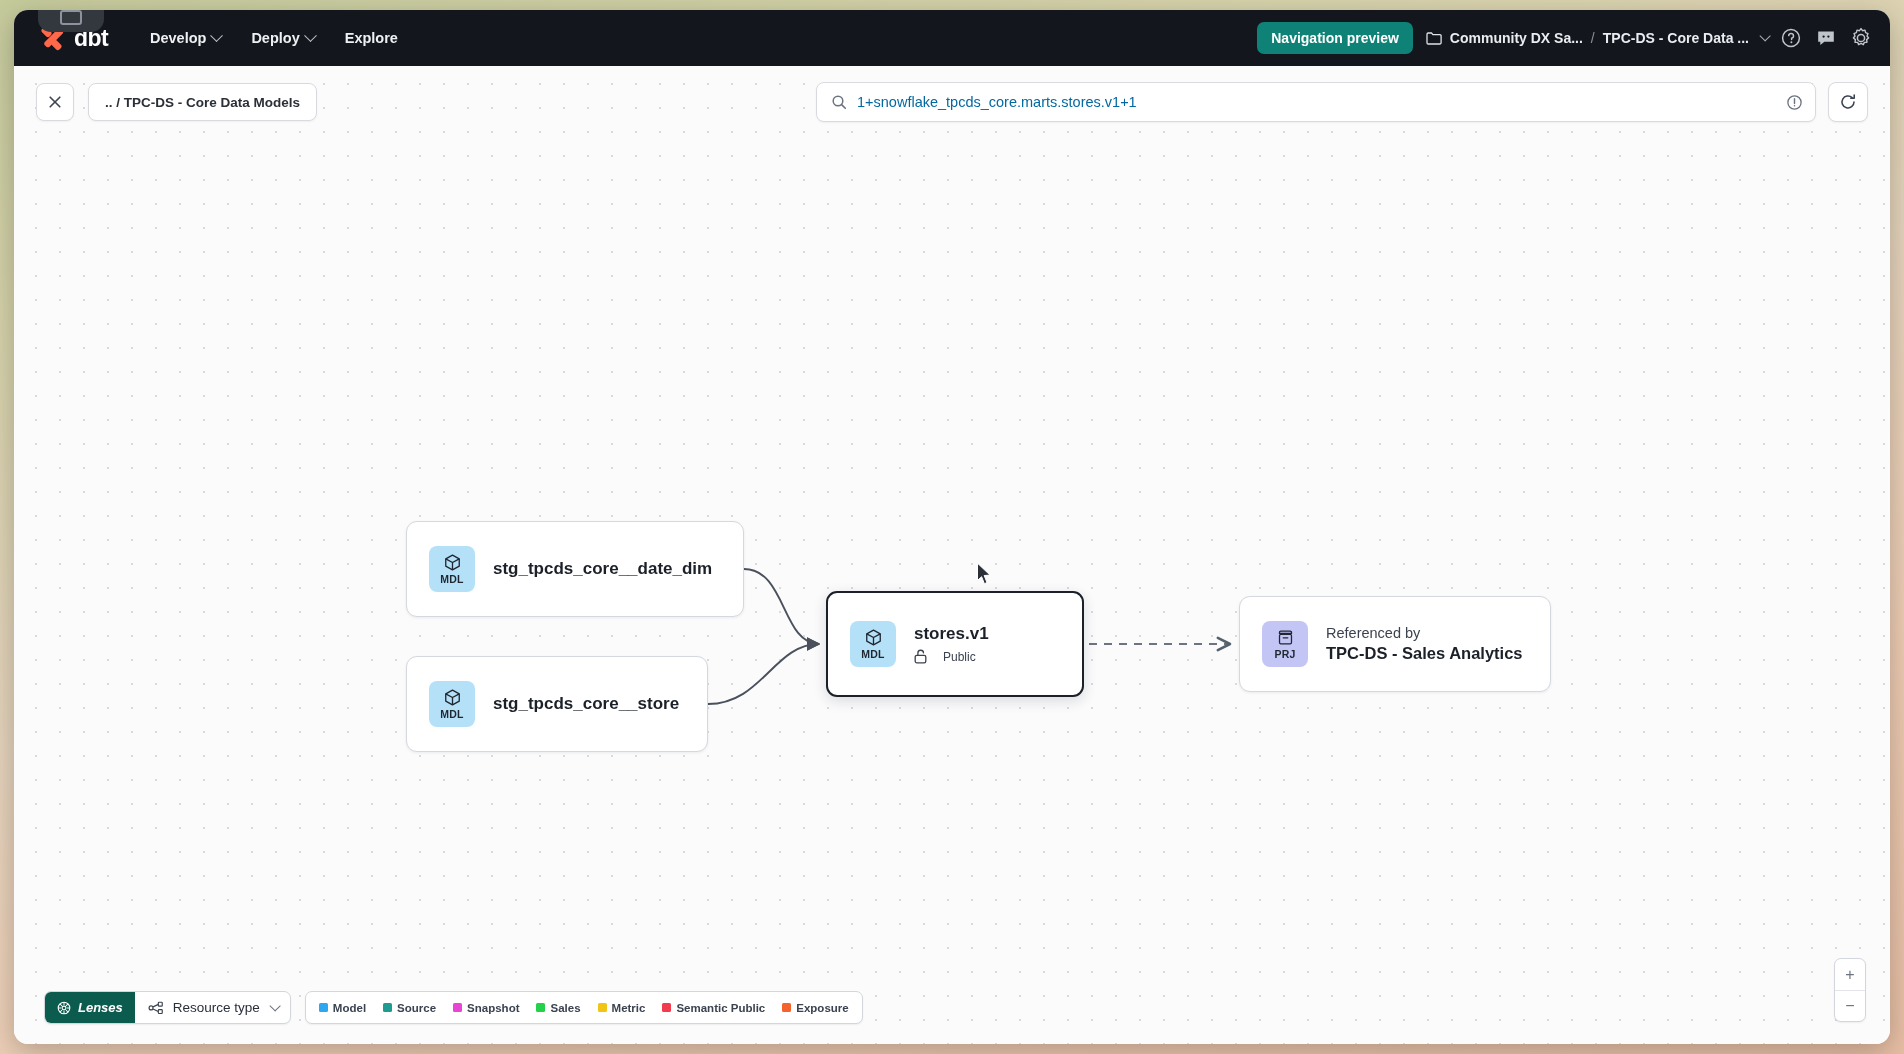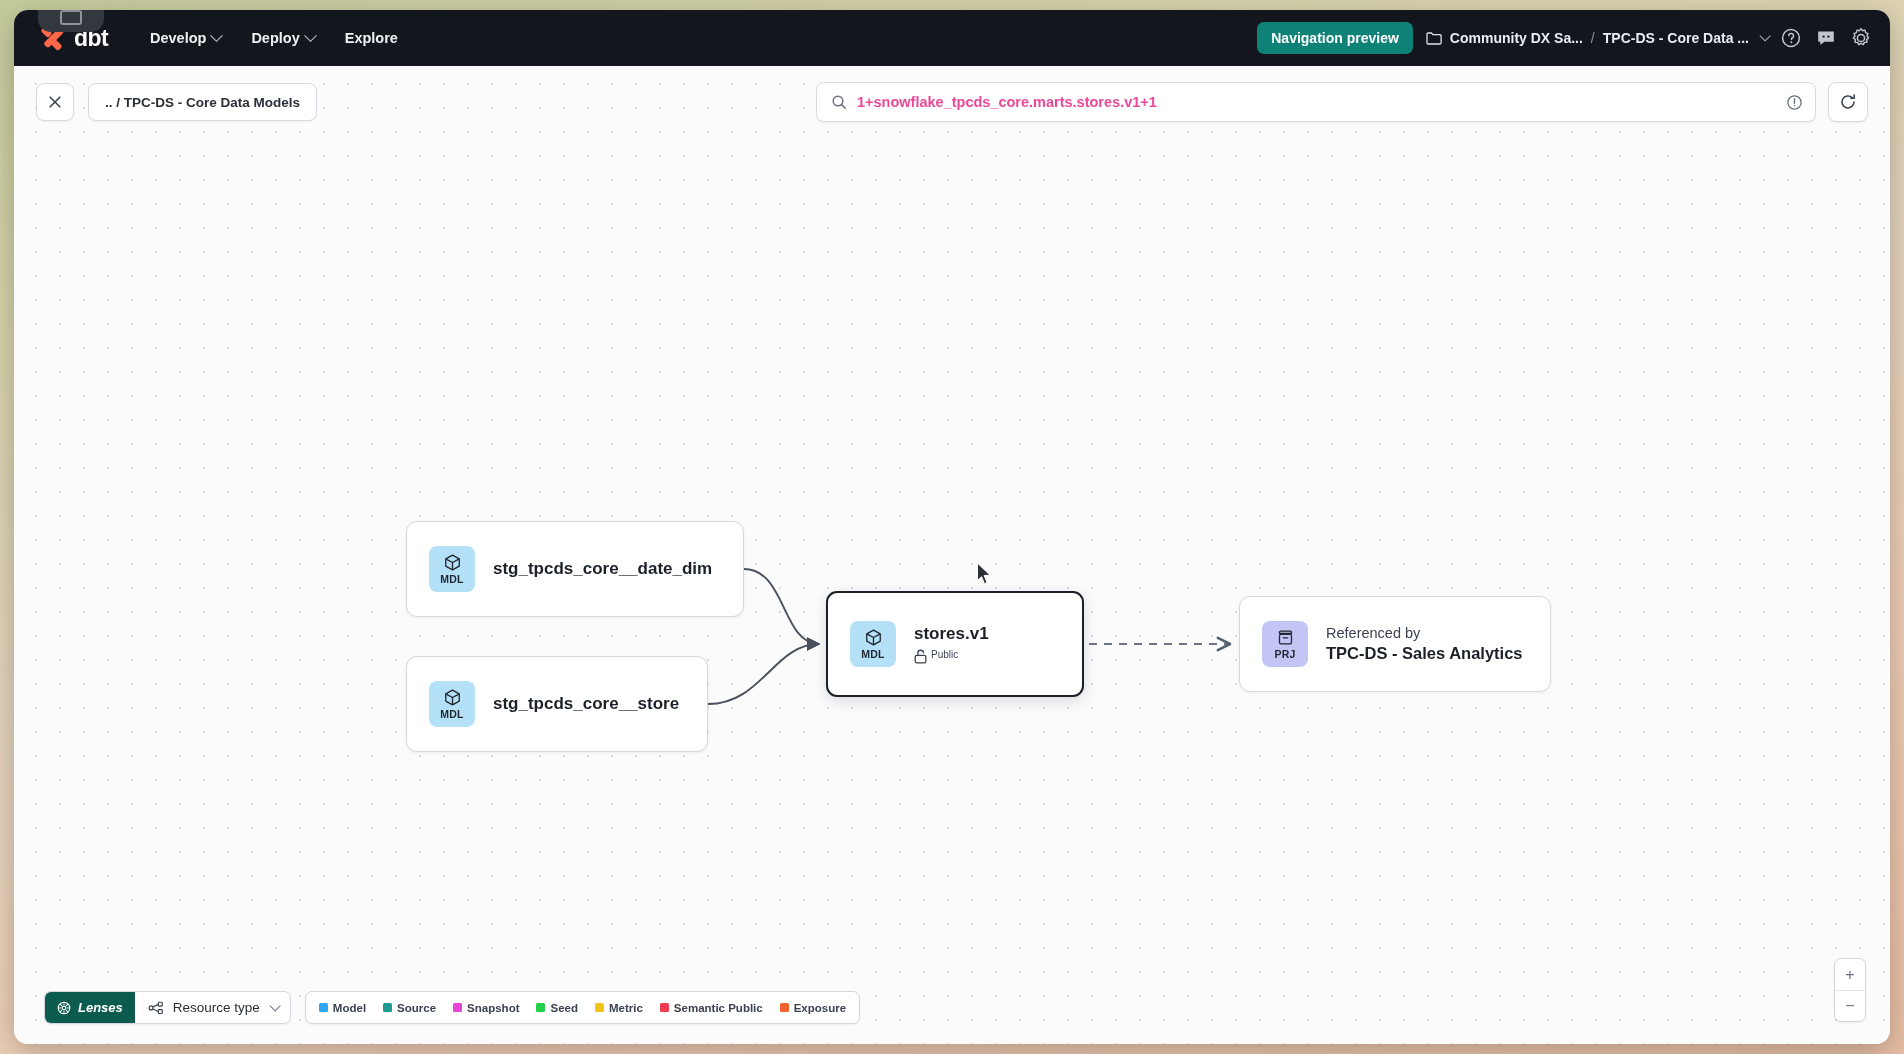--- a/index.html
+++ b/index.html
@@ -132,22 +132,22 @@
   }
 
   #search-wrap { margin-left: auto; display: flex; align-items: center; gap: 12px; }
   #search-field {
     width: 1000px; height: 40px; background: #fff;
     border: 1px solid #d8dadf; border-radius: 8px;
     display: flex; align-items: center; gap: 10px; padding: 0 12px 0 14px;
     box-shadow: 0 1px 2px rgba(16,24,40,.05);
   }
   #search-input-text {
-    flex: 1; font-size: 14.5px; color: #ec4899; background: transparent;
-    border: none; outline: none; font-family: "Liberation Sans", sans-serif; font-weight: bold;
+    flex: 1; font-size: 14.5px; color: #0369a1; background: transparent;
+    border: none; outline: none; font-family: "Liberation Sans", sans-serif;
   }
   #refresh-btn { width: 40px; height: 40px; }
 
   
   #graph { position: absolute; inset: 0; }
   #edges { position: absolute; inset: 0; width: 100%; height: 100%; }
 
   .node {
     position: absolute;
     background: #fff;
@@ -168,22 +168,22 @@
     display: flex; flex-direction: column; align-items: center; justify-content: center;
     gap: 1px; flex: none;
   }
   .badge.mdl { background: #b5e1f8; }
   .badge.prj { background: #c3c5f5; text-align: center; }
   .badge svg { display: block; }
   .badge-text { font-size: 10.5px; font-weight: 700; color: #1f2731; letter-spacing: .2px; }
 
   .node-title { font-size: 17px; font-weight: 600; color: #1b2029; white-space: nowrap; }
   .node-sub {
-    display: flex; align-items: flex-start; gap: 4px;
-    font-size: 10px; color: #3b4250; margin-top: 5px;
+    display: flex; align-items: center; gap: 16px;
+    font-size: 12px; color: #3b4250; margin-top: 5px;
   }
   .node-kicker { font-size: 14.5px; color: #3b4250; }
   .node-strong { font-size: 16.5px; font-weight: 600; color: #1b2029; white-space: nowrap; margin-top: 3px; }
 
   
   #node-date-dim { left: 392px; top: 455px; width: 338px; height: 96px; }
   #node-store    { left: 392px; top: 590px; width: 302px; height: 96px; }
   #node-stores-v1{ left: 812px; top: 525px; width: 258px; height: 106px; }
   #node-referenced-by { left: 1225px; top: 530px; width: 312px; height: 96px; }
 
@@ -447,21 +447,21 @@
         <div class="legend-item">
           <span class="legend-swatch" style="background: rgb(31, 156, 146);"></span>
           <span class="legend-label">Source</span>
         </div>
         <div class="legend-item">
           <span class="legend-swatch" style="background: rgb(232, 69, 214);"></span>
           <span class="legend-label">Snapshot</span>
         </div>
         <div class="legend-item">
           <span class="legend-swatch" style="background: rgb(35, 209, 74);"></span>
-          <span class="legend-label">Seed</span>
+          <span class="legend-label">Sales</span>
         </div>
         <div class="legend-item">
           <span class="legend-swatch" style="background: rgb(242, 196, 24);"></span>
           <span class="legend-label">Metric</span>
         </div>
         <div class="legend-item">
           <span class="legend-swatch" style="background: rgb(242, 59, 79);"></span>
           <span class="legend-label">Semantic Public</span>
         </div>
         <div class="legend-item">

